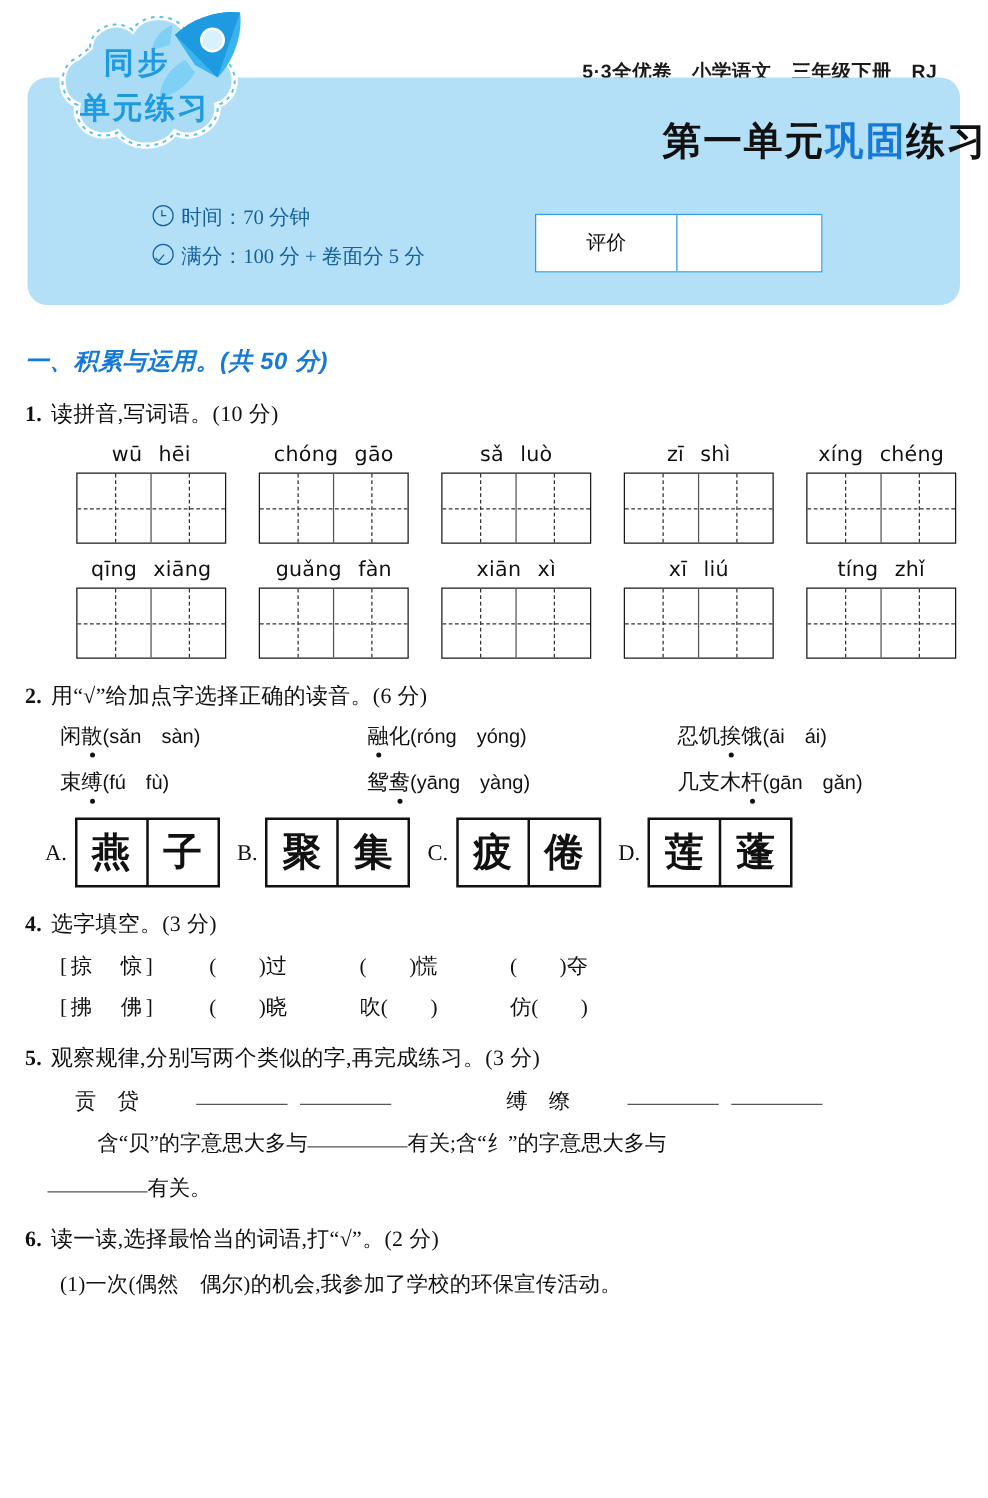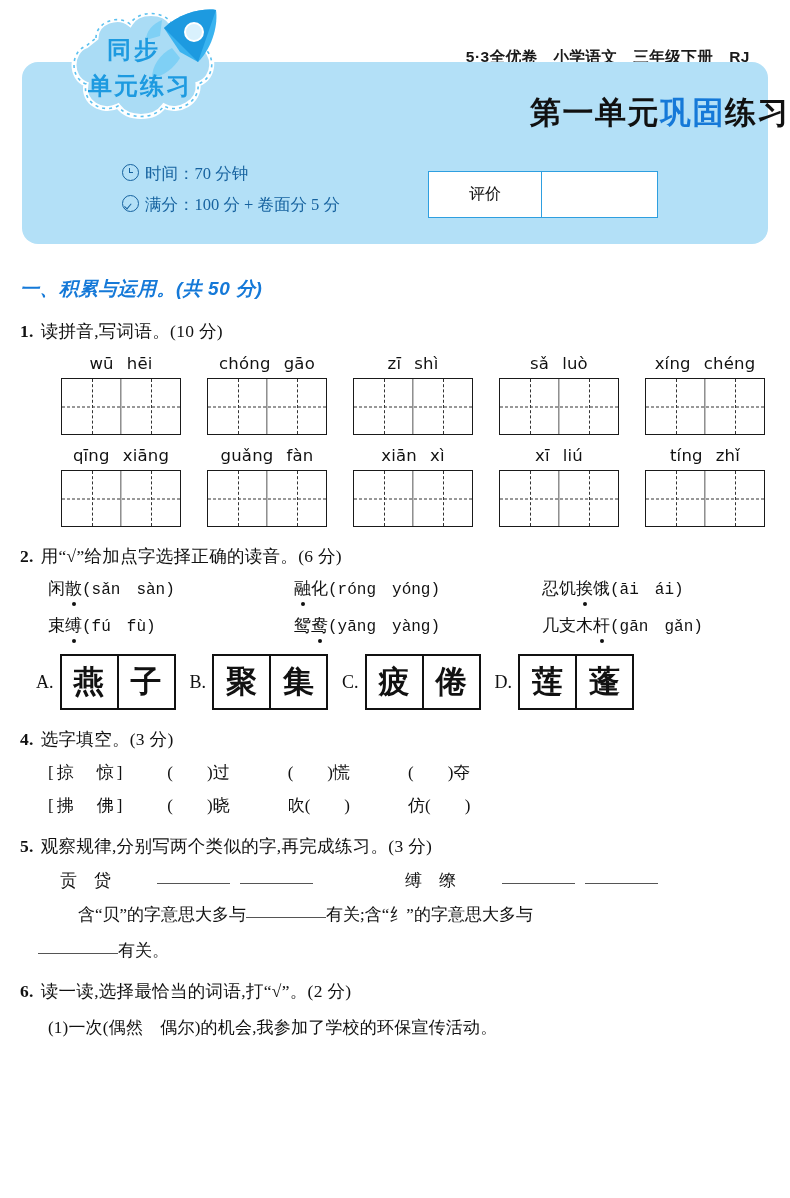--- a/index.html
+++ b/index.html
@@ -42,21 +42,21 @@
     width: 746px;
     height: 182px;
     background: #b3e0f7;
     border-radius: 16px;
     box-sizing: border-box;
   }
 
   
   .cloud-logo {
     position: absolute;
-    left: 48px;
+    left: 24px;
     top: 8px;
     width: 190px;
     height: 118px;
     z-index: 5;
   }
   .cloud-logo svg { display:block; }
 
   .paper-title {
     position: absolute;
     left: 0;
@@ -227,21 +227,21 @@
     margin-top: 9px;
     padding-left: 28px;
     display: flex;
     font-size: 17px;
   }
   .dotgrp { position: relative; white-space: nowrap; }
   .dotgrp.c1 { width: 248px; }
   .dotgrp.c2 { width: 250px; }
   .dotgrp.c3 { width: 250px; }
   .han { font-family: "Liberation Serif", serif; }
-  .pin { font-family: Liberation Mono, monospace; font-size: 16px; }
+  .pin { font-family: Liberation Sans, sans-serif; font-size: 16px; }
   .dotmark {
     position: absolute;
     width: 4px; height: 4px;
     border-radius: 50%;
     background: #111;
     bottom: -6px;
   }
 
   
   .opt-row {
@@ -402,29 +402,29 @@
       </div>
       <div class="py-cellgrp">
         <div class="py-label"><span>chóng</span><span class="sp"></span><span>gāo</span></div>
         <div class="tzg">
             <div class="hdash"></div>
             <div class="vdash a"></div>
             <div class="vdash b"></div>
           </div>
       </div>
       <div class="py-cellgrp">
+        <div class="py-label"><span>sǎ</span><span class="sp"></span><span>luò</span></div>
+        <div class="tzg">
+            <div class="hdash"></div>
+            <div class="vdash a"></div>
+            <div class="vdash b"></div>
+          </div>
+      </div>
+      <div class="py-cellgrp">
         <div class="py-label"><span>zī</span><span class="sp"></span><span>shì</span></div>
-        <div class="tzg">
-            <div class="hdash"></div>
-            <div class="vdash a"></div>
-            <div class="vdash b"></div>
-          </div>
-      </div>
-      <div class="py-cellgrp">
-        <div class="py-label"><span>sǎ</span><span class="sp"></span><span>luò</span></div>
         <div class="tzg">
             <div class="hdash"></div>
             <div class="vdash a"></div>
             <div class="vdash b"></div>
           </div>
       </div>
       <div class="py-cellgrp">
         <div class="py-label"><span>xíng</span><span class="sp"></span><span>chéng</span></div>
         <div class="tzg">
             <div class="hdash"></div>

